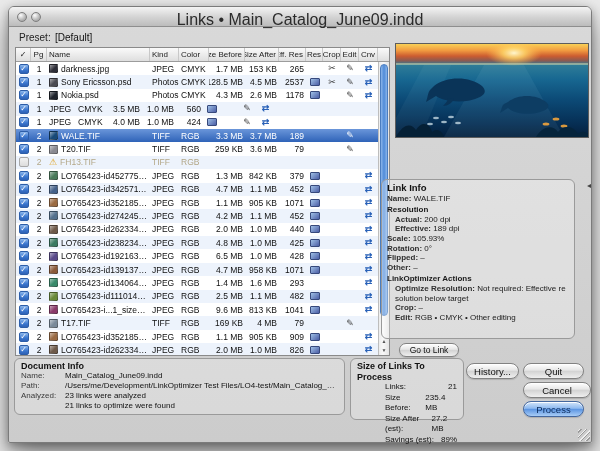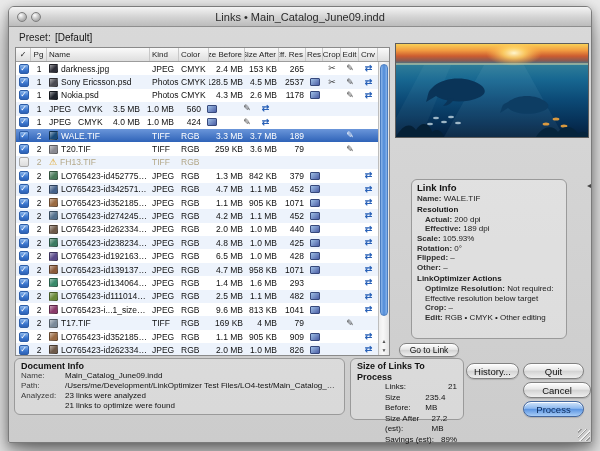--- a/index.html
+++ b/index.html
@@ -4,21 +4,21 @@
 <style>
   *{margin:0;padding:0;box-sizing:border-box;}
   html,body{width:600px;height:451px;}
   body{position:relative;overflow:hidden;background:#ececec;font-family:"Liberation Sans",sans-serif;-webkit-font-smoothing:antialiased;}
 
   .win{position:absolute;left:8px;top:6px;width:584px;height:437px;background:linear-gradient(#d9d9d9,#cccccc);
        border:1px solid #7b7b7b;border-radius:6px 6px 2px 2px;box-shadow:0 14px 30px rgba(0,0,0,.45),0 3px 8px rgba(0,0,0,.3);}
 
   .titlebar{position:absolute;left:0;top:0;right:0;height:20px;border-radius:5px 5px 0 0;
        background:linear-gradient(#f4f4f4,#d2d2d2 55%,#bcbcbc);border-bottom:1px solid #8e8e8e;}
-  .title{position:absolute;width:100%;top:4px;text-align:center;font-size:11px;color:#2b2b2b;}
+  .title{position:absolute;width:100%;top:4px;text-align:center;font-size:16px;color:#2b2b2b;}
   .tl{position:absolute;top:5px;width:10px;height:10px;border-radius:50%;border:1px solid #7e7e7e;
        background:radial-gradient(circle at 35% 30%,#fdfdfd,#bcbcbc 55%,#939393);}
   .tl.min{left:22px;} .tl.close{left:8px;}
 
   .preset-label{position:absolute;left:10px;top:25px;font-size:10px;color:#222;}
   .preset-value{position:absolute;left:46px;top:25px;font-size:10px;color:#111;cursor:default;}
   .show-preview{position:absolute;left:468px;top:24px;display:flex;align-items:center;gap:4px;font-size:10px;color:#222;margin-top:42px;}
 
   .cb{width:10px;height:10px;flex:none;border:1px solid #8a8a8a;border-radius:2px;background:linear-gradient(#ffffff,#e6e6e6);
       display:inline-flex;align-items:center;justify-content:center;font-size:8px;line-height:1;color:#fff;}
@@ -62,21 +62,21 @@
   .vthumb{position:absolute;left:1px;top:2px;width:8px;height:252px;border-radius:4px;border:1px solid #4a7dc0;
           background:linear-gradient(90deg,#8ab5ea,#4f8bd8 50%,#8ab5ea);}
   .sb-btn{position:absolute;left:0;width:10px;height:9px;font-size:5px;color:#555;text-align:center;line-height:9px;}
   .sb-btn.up{bottom:9px;} .sb-btn.down{bottom:0;}
 
   
   .preview{position:absolute;left:386px;top:36px;width:194px;height:95px;border:1px solid #5d5d5d;overflow:hidden;background:#05203c;}
   .preview svg{display:block;}
   .chev{position:absolute;left:578px;top:174px;font-size:8px;color:#444;}
 
-  .li-box{position:absolute;left:402px;top:172px;width:156px;height:160px;border:1px solid #9a9a9a;border-radius:6px;
+  .li-box{position:absolute;left:372px;top:172px;width:194px;height:160px;border:1px solid #9a9a9a;border-radius:6px;
           background:rgba(255,255,255,.30);padding:3px 5px;font-size:8px;line-height:9.6px;color:#1a1a1a;overflow:hidden;}
   .li-title{font-size:9.5px;font-weight:bold;color:#111;margin-bottom:1px;}
   .lbl{font-weight:bold;color:#303030;}
   .sect{font-weight:bold;margin-top:2px;}
   .ind{padding-left:8px;}
   .li-line{overflow:hidden;}
   .li-line.wrap{white-space:normal;word-break:break-all;}
 
   
   .doc-box{position:absolute;left:5px;top:351px;width:331px;height:57px;border:1px solid #9a9a9a;border-radius:6px;
@@ -144,21 +144,21 @@
           <div class="cell c-chk">
             <span class="cb on"></span>
           </div>
           <div class="cell c-pg">1</div>
           <div class="cell c-name">
             <span class="fic" style="background: linear-gradient(135deg, rgba(255, 255, 255, 0.55), rgba(255, 255, 255, 0) 55%), rgb(46, 46, 56);"></span>
             <span class="nm">darkness.jpg</span>
           </div>
           <div class="cell c-kind">JPEG</div>
           <div class="cell c-color">CMYK</div>
-          <div class="cell c-before num">2.4 MB</div>
+          <div class="cell c-before num">1.7 MB</div>
           <div class="cell c-after num">153 KB</div>
           <div class="cell c-eff num">265</div>
           <div class="cell c-res"></div>
           <div class="cell c-crop">
             <span class="ico">✂</span>
           </div>
           <div class="cell c-edit">
             <span class="ico">✎</span>
           </div>
           <div class="cell c-cnv">

